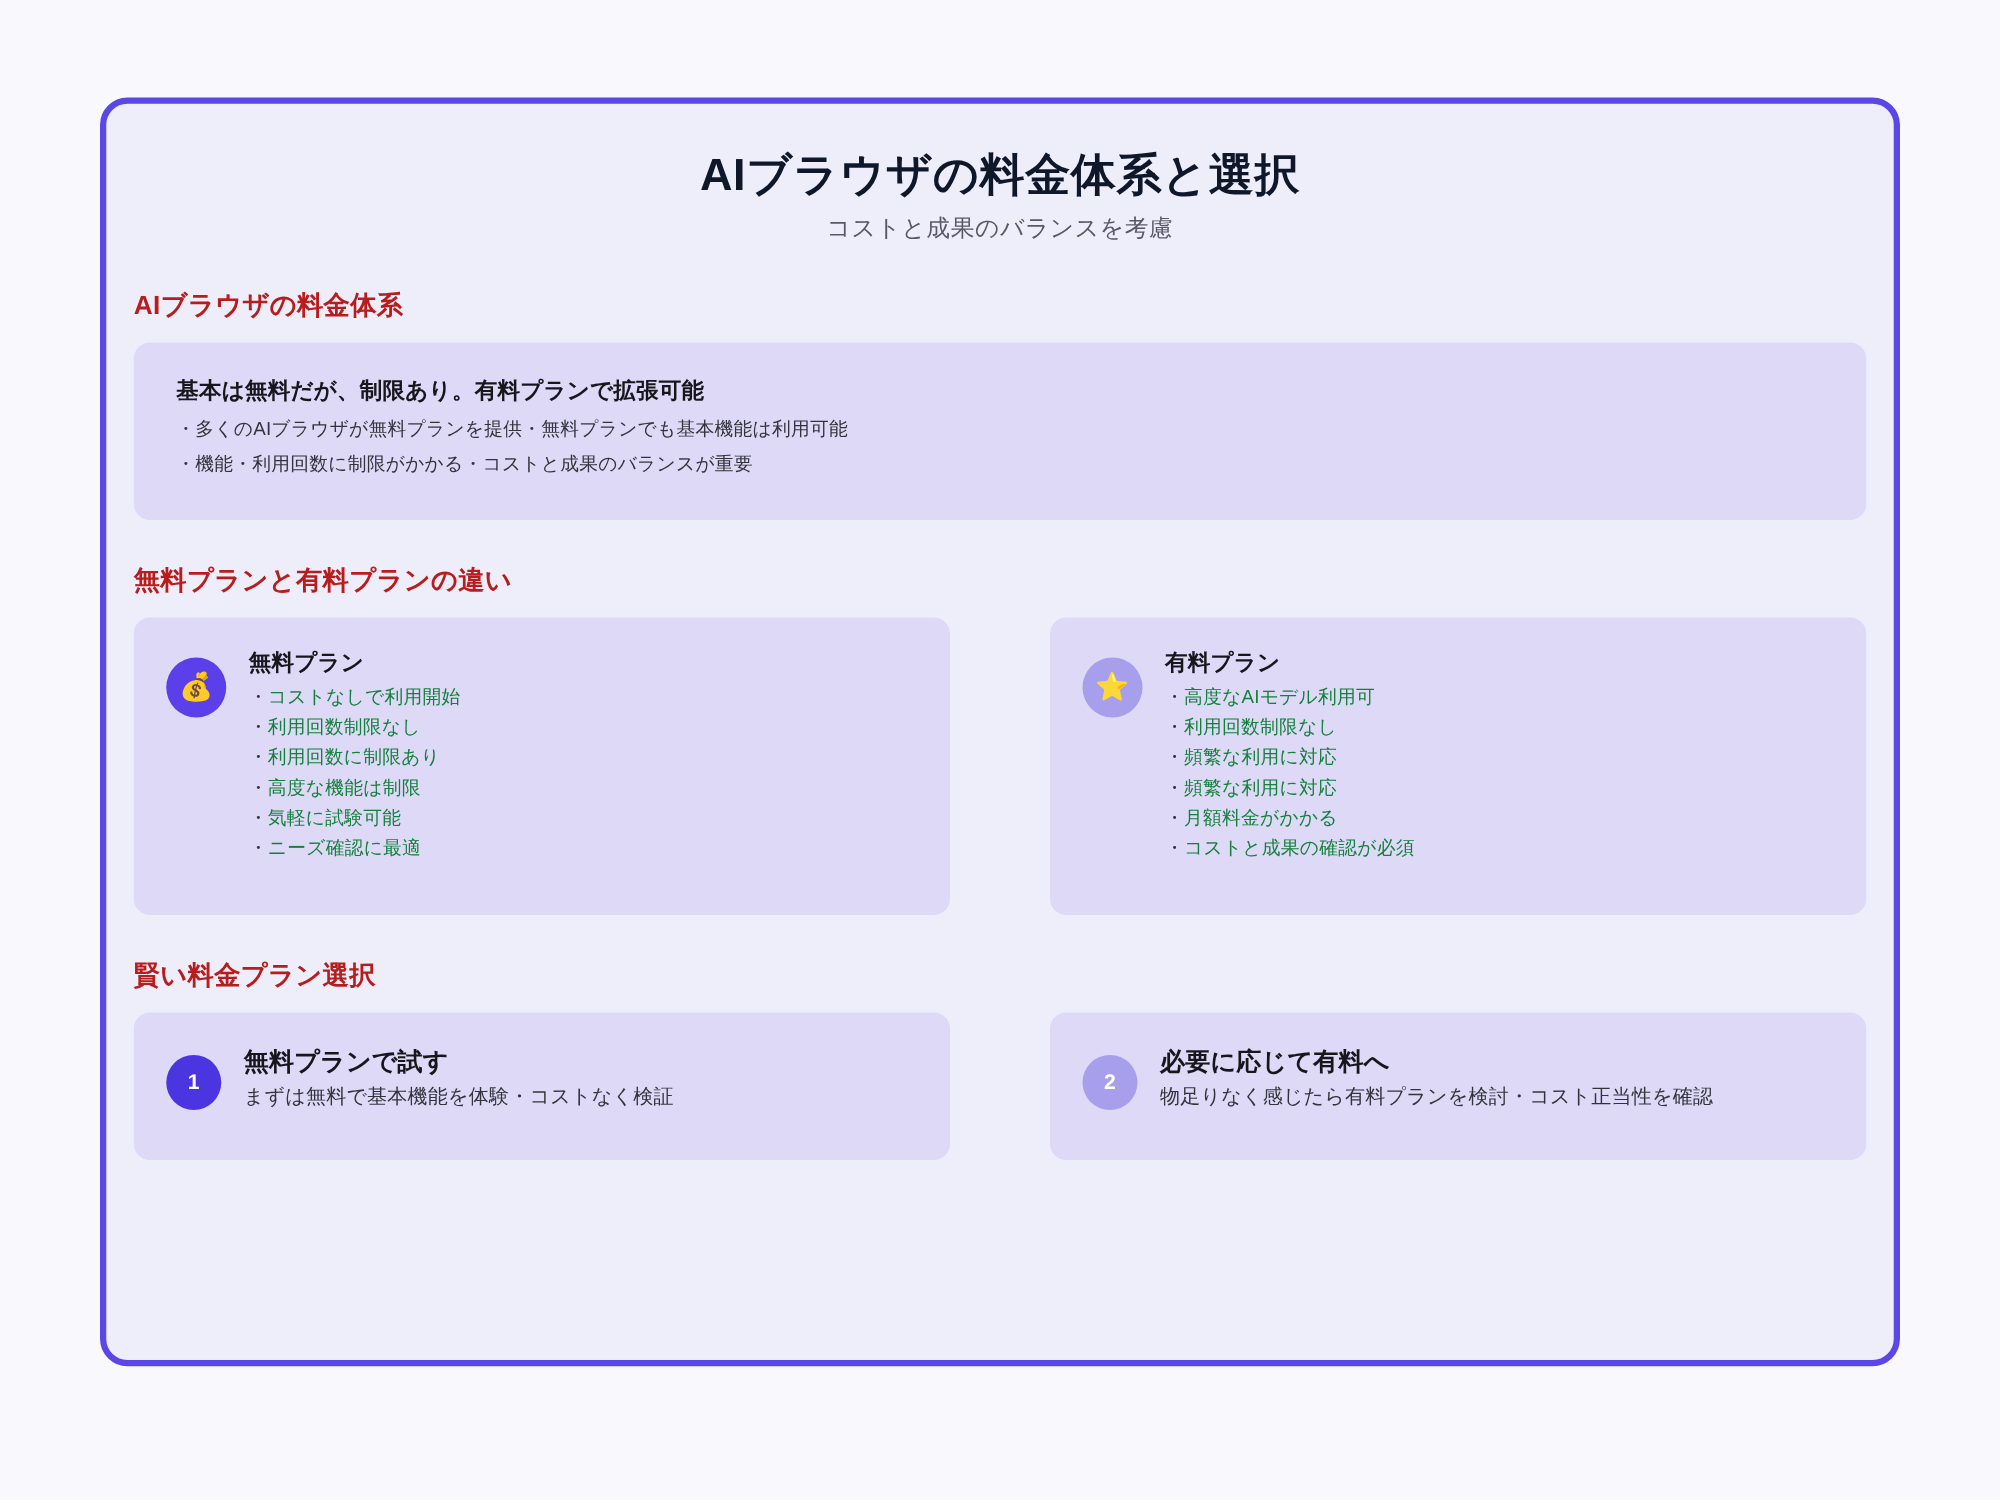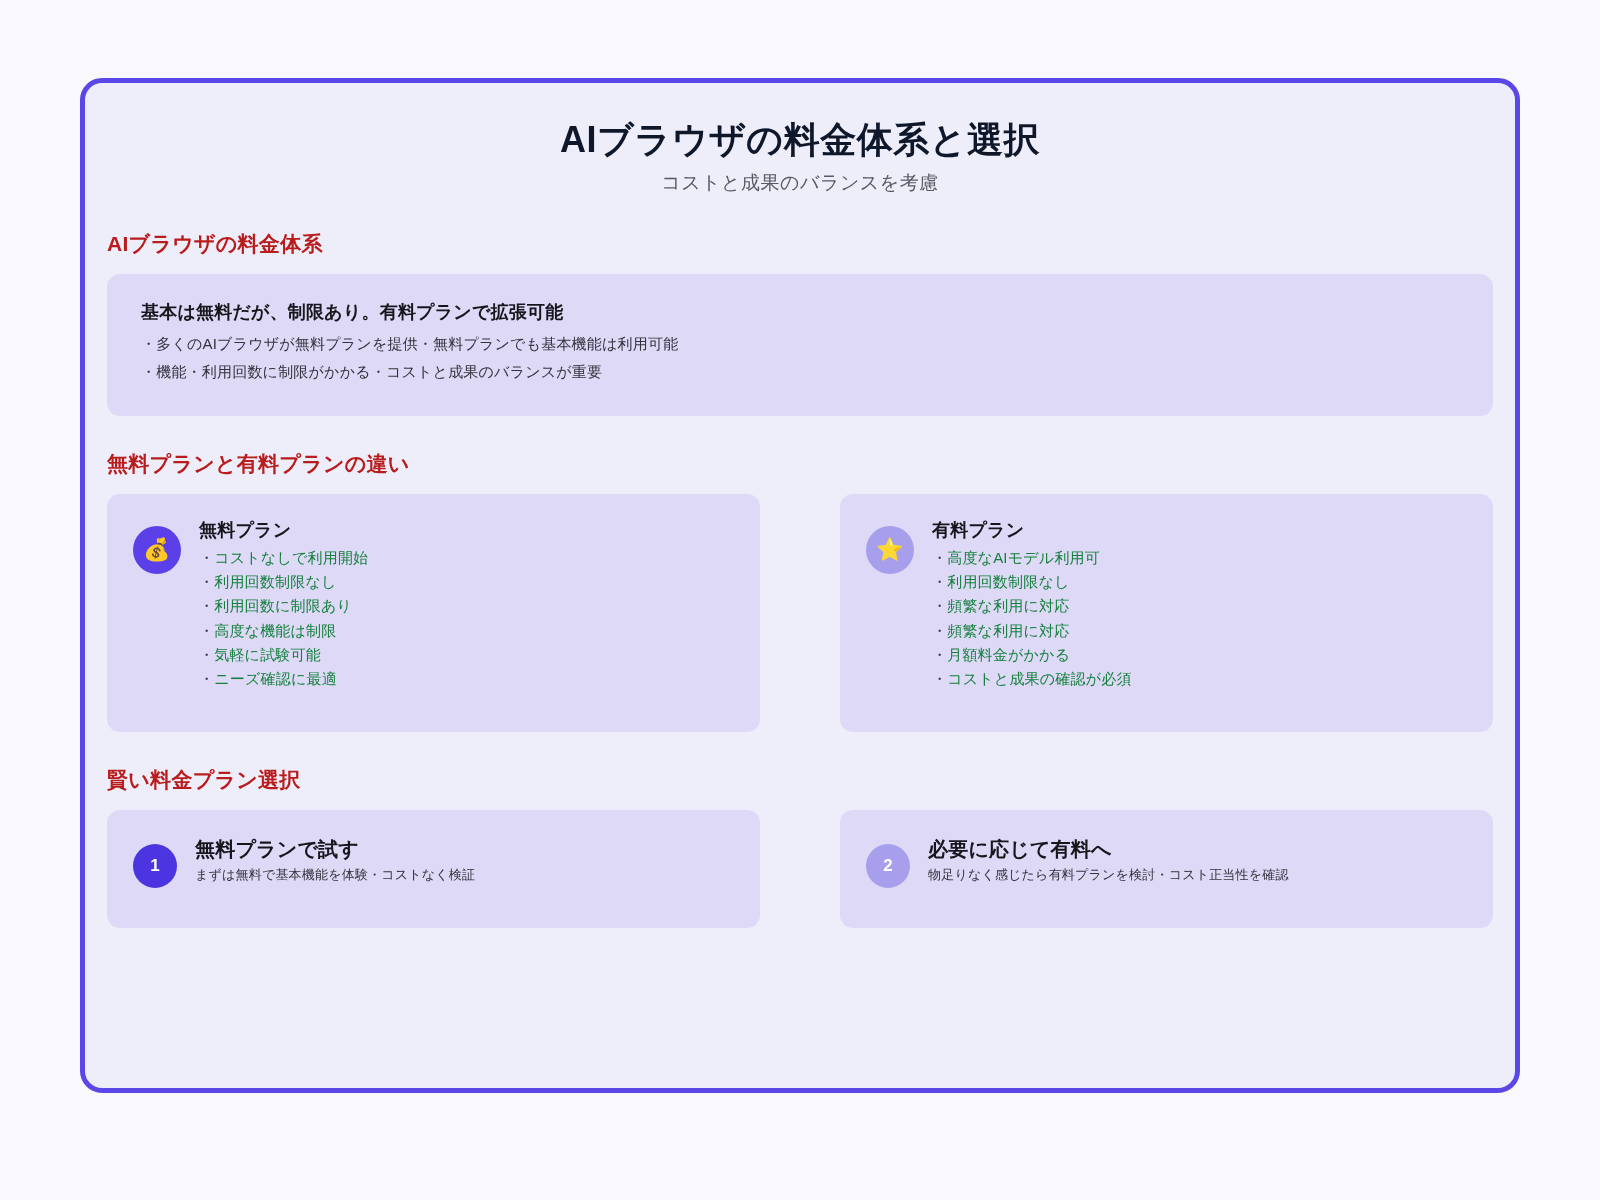--- a/index.html
+++ b/index.html
@@ -166,21 +166,21 @@
   .step-badge.light { background: #a79fec; }
   .step-body { flex: 1 1 auto; padding-top: 4px; }
   .step-title {
     margin: 0 0 2px 0;
     font-size: 20px;
     font-weight: bold;
     color: #16161c;
     letter-spacing: 0.2px;
   }
   .step-desc {
-    font-size: 13px;
+    font-size: 16px;
     color: #33333d;
     line-height: 1.6;
     letter-spacing: 0.2px;
   }
 </style>
 </head>
 <body>
 
 <div class="infographic-panel">
 

